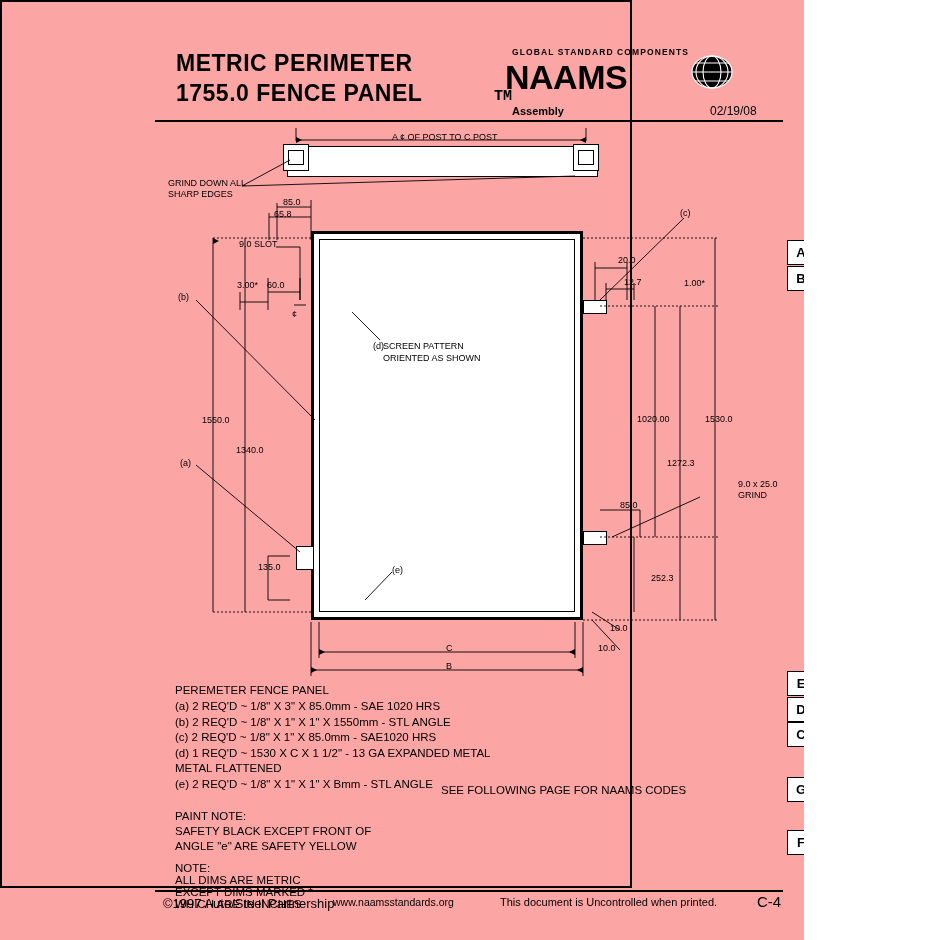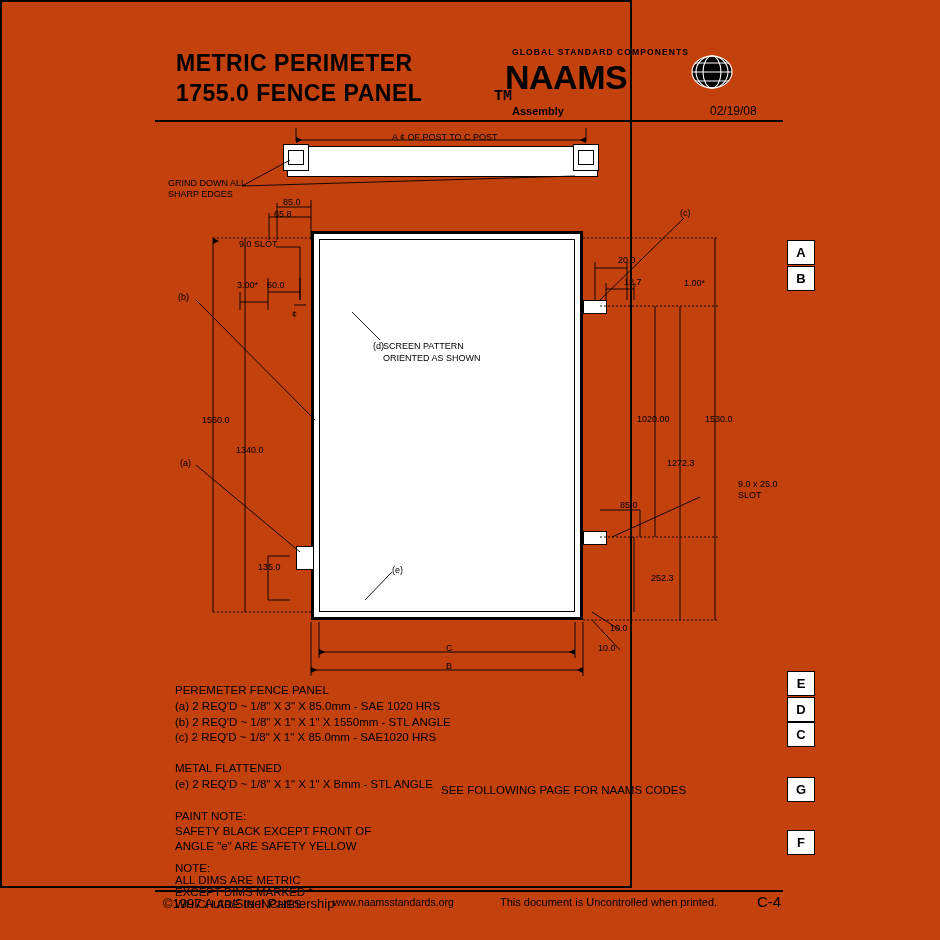--- a/index.html
+++ b/index.html
@@ -1,17 +1,17 @@
 <!DOCTYPE html>
 <html><head>
 <meta charset="utf-8">
 <style>
   html,body{margin:0;padding:0;background:#ffffff;}
   body{width:940px;height:940px;font-family:"Liberation Sans",sans-serif;color:#000;}
-  #sheet{position:relative;width:940px;height:940px;overflow:hidden;background:#c2410c;}
+  #sheet{position:relative;width:804px;height:940px;overflow:hidden;background:#fca5a5;}
 
   
   #outer{left:155px;top:30px;width:628px;height:884px;border:2px solid #000;}
   #titlebar{position:absolute;left:155px;top:30px;width:628px;height:92px;border-bottom:2px solid #000;box-sizing:border-box;}
   #bottombar{position:absolute;left:155px;top:890px;width:628px;height:24px;border-top:2px solid #000;box-sizing:border-box;}
 
   .ttl{position:absolute;font-weight:bold;font-size:23px;letter-spacing:.5px;}
   #ttl1{left:176px;top:50px;}
   #ttl2{left:176px;top:80px;}
 
@@ -237,32 +237,33 @@
   <div class="txt" style="left:446px;top:643px">C</div>
   <div class="txt" style="left:446px;top:661px">B</div>
 
   <div class="txt" style="left:168px;top:178px">GRIND DOWN ALL</div>
   <div class="txt" style="left:168px;top:189px">SHARP EDGES</div>
 
   <div class="txt" style="left:383px;top:341px">SCREEN PATTERN</div>
   <div class="txt" style="left:383px;top:353px">ORIENTED AS SHOWN</div>
 
   <div class="txt" style="left:738px;top:479px">9.0 x 25.0</div>
-  <div class="txt" style="left:738px;top:490px">SLOT</div>
+  <div class="txt" style="left:738px;top:490px">GRIND</div>
 
   <div class="bal" style="left:178px;top:292px">(b)</div>
   <div class="bal" style="left:180px;top:458px">(a)</div>
   <div class="bal" style="left:680px;top:208px">(c)</div>
   <div class="bal" style="left:373px;top:341px">(d)</div>
   <div class="bal" style="left:392px;top:565px">(e)</div>
 
   <div class="txt11" style="left:175px;top:684px">PEREMETER FENCE PANEL</div>
   <div class="txt11" style="left:175px;top:700px">(a) 2 REQ'D ~ 1/8" X 3" X 85.0mm - SAE 1020 HRS</div>
   <div class="txt11" style="left:175px;top:716px">(b) 2 REQ'D ~ 1/8" X 1" X 1" X 1550mm - STL ANGLE</div>
   <div class="txt11" style="left:175px;top:731px">(c) 2 REQ'D ~ 1/8" X 1" X 85.0mm - SAE1020 HRS</div>
+  <div class="txt11" style="left:175px;top:747px">(d) 1 REQ'D ~ 1530 X C X 1 1/2" - 13 GA EXPANDED METAL</div>
   <div class="txt11" style="left:175px;top:762px">METAL FLATTENED</div>
   <div class="txt11" style="left:175px;top:778px">(e) 2 REQ'D ~ 1/8" X 1" X 1" X Bmm - STL ANGLE</div>
 
   <div class="txt11" style="left:175px;top:810px">PAINT NOTE:</div>
   <div class="txt11" style="left:175px;top:825px">SAFETY BLACK EXCEPT FRONT OF</div>
   <div class="txt11" style="left:175px;top:840px">ANGLE "e" ARE SAFETY YELLOW</div>
 
   <div class="txt11" style="left:441px;top:784px">SEE FOLLOWING PAGE FOR NAAMS CODES</div>
 <div class="txt11" style="position: absolute; left: 175px; top: 862px;">NOTE:</div>
     <div class="txt11" style="position: absolute; left: 175px; top: 874px; text-align: center;">ALL DIMS ARE METRIC</div>

